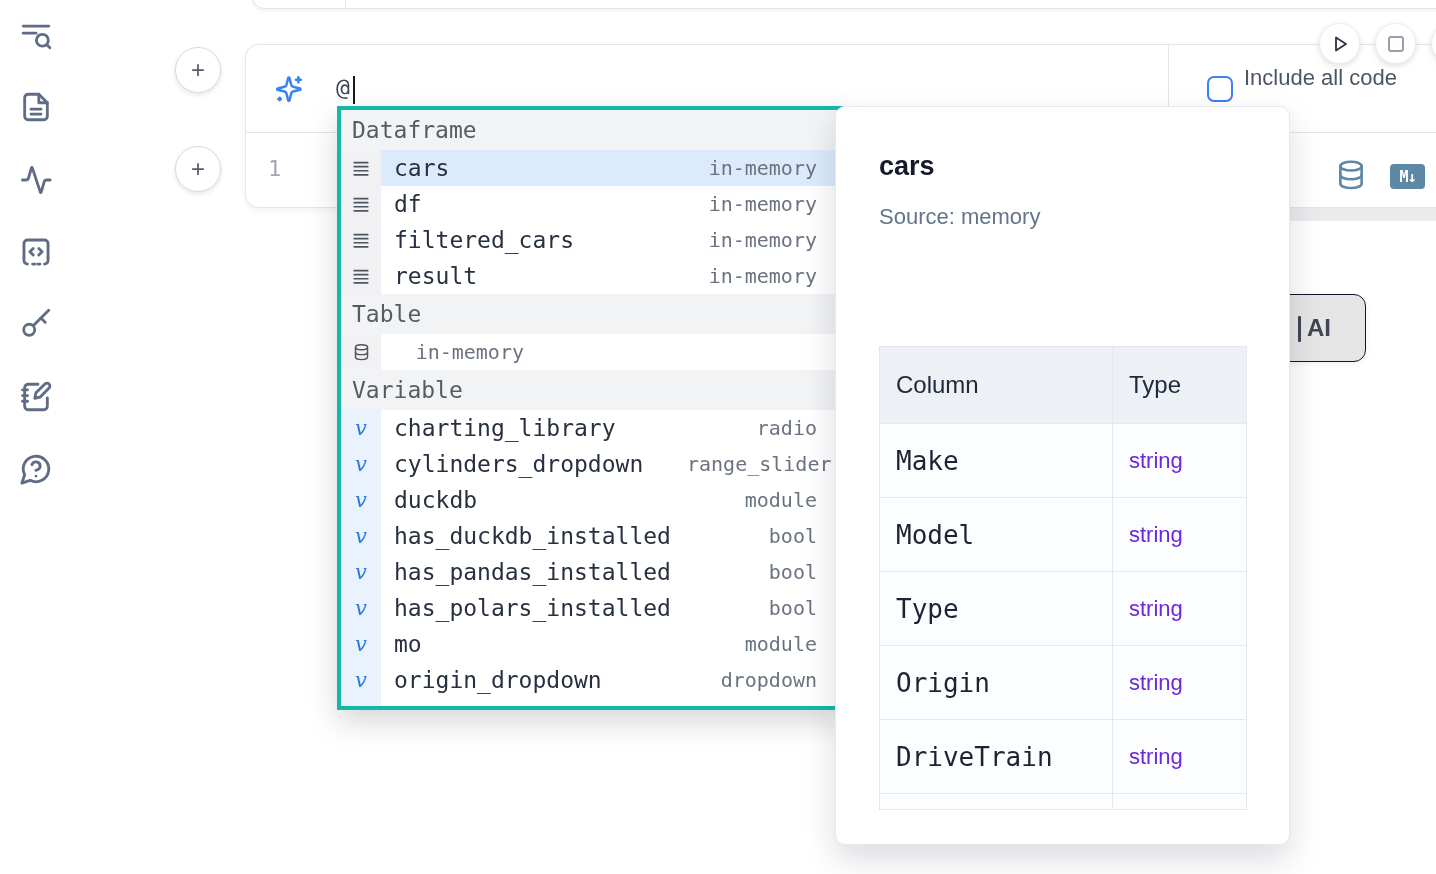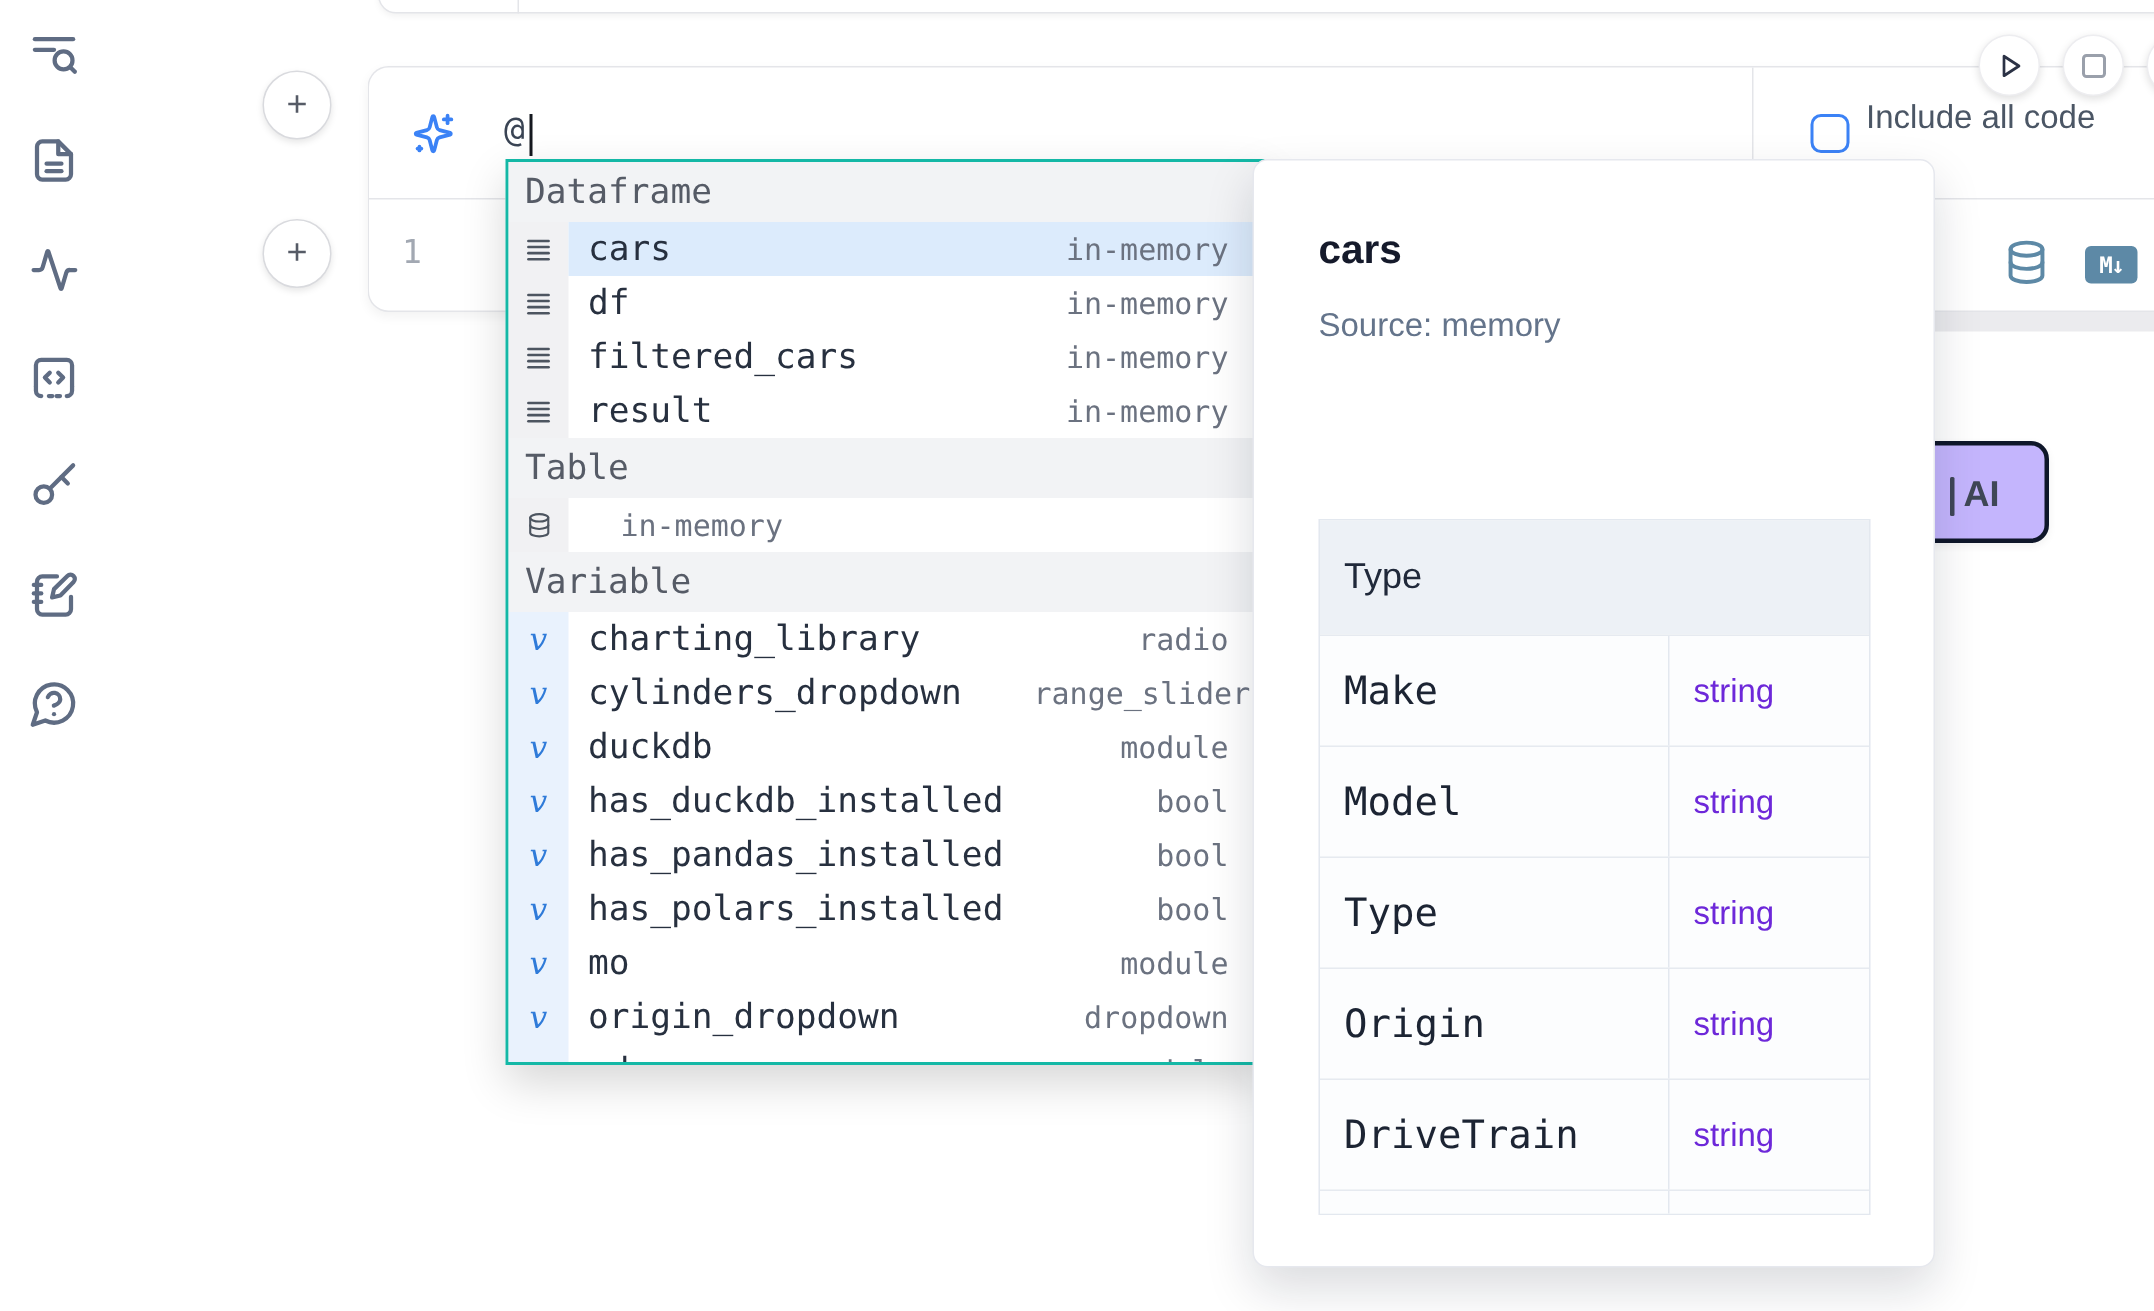--- a/index.html
+++ b/index.html
@@ -52,28 +52,28 @@
   
   .run-btn{position:absolute;top:23px;width:41px;height:41px;border-radius:50%;background:#fff;
     border:1px solid #ededf0;box-shadow:0 2px 6px rgba(0,0,0,.13);
     display:flex;align-items:center;justify-content:center;cursor:pointer;z-index:10;}
   .run-btn svg{display:block;}
 
   
   .gray-band{position:absolute;left:835px;top:208px;width:601px;height:13px;background:#ebebee;}
 
   
-  .ai-card{position:absolute;left:1240px;top:294px;width:126px;height:68px;background:#c4b5fd;
-    border:3px solid #0f172a;border-radius:12px;box-shadow:0 2px 6px rgba(0,0,0,.06);z-index:20;cursor:pointer;}
+  .ai-card{position:absolute;left:1240px;top:294px;width:126px;height:68px;background:#e5e5e5;
+    border:1px solid #0f172a;border-radius:12px;box-shadow:0 2px 6px rgba(0,0,0,.06);z-index:20;cursor:pointer;}
   .ai-clip-bar{position:absolute;left:57px;top:21px;width:3px;height:26px;background:#3f4756;border-radius:1px;}
   .ai-label{position:absolute;left:66px;top:19px;font-size:24px;font-weight:bold;color:#3f4756;}
 
   
   .dropdown{position:absolute;left:337px;top:106px;width:506px;height:604px;background:#fff;
-    border:2px solid #14b8a6;box-shadow:0 12px 28px rgba(0,0,0,.16);overflow:hidden;z-index:30;
+    border:4px solid #14b8a6;box-shadow:0 12px 28px rgba(0,0,0,.16);overflow:hidden;z-index:30;
     font-family:var(--mono);}
   .ac-header{height:40px;background:#f2f3f5;display:flex;align-items:center;
     padding-left:11px;font-size:23px;color:#565b66;}
   .ac-row{height:36px;display:flex;align-items:center;cursor:pointer;}
   .ac-gutter{flex:none;width:40px;height:100%;background:#f1f1f3;display:flex;align-items:center;justify-content:center;}
   .ac-gutter.var{background:#e9f2fd;}
   .ac-gutter svg{display:block;}
   .vglyph{font-family:"DejaVu Serif", serif;font-style:italic;font-size:21px;color:#2f7bd9;}
   .ac-main{flex:1;height:100%;display:flex;align-items:center;padding:0 22px 0 13px;}
   .ac-row.selected .ac-main{background:#dcebfc;}
@@ -377,20 +377,21 @@
         </span>
     </div>
   </div>
 
   <div class="popup">
     <div class="popup-title">cars</div>
     <div class="popup-source">Source: memory</div>
 
     <div class="schema-table">
       <div class="schema-hrow">
+        <span class="sc-col hd">Column</span>
         <span class="sc-type hd">Type</span>
       </div>
       <div class="schema-row">
         <span class="sc-col nm">Make</span>
         <span class="sc-type tp">string</span>
       </div>
       <div class="schema-row">
         <span class="sc-col nm">Model</span>
         <span class="sc-type tp">string</span>
       </div>

